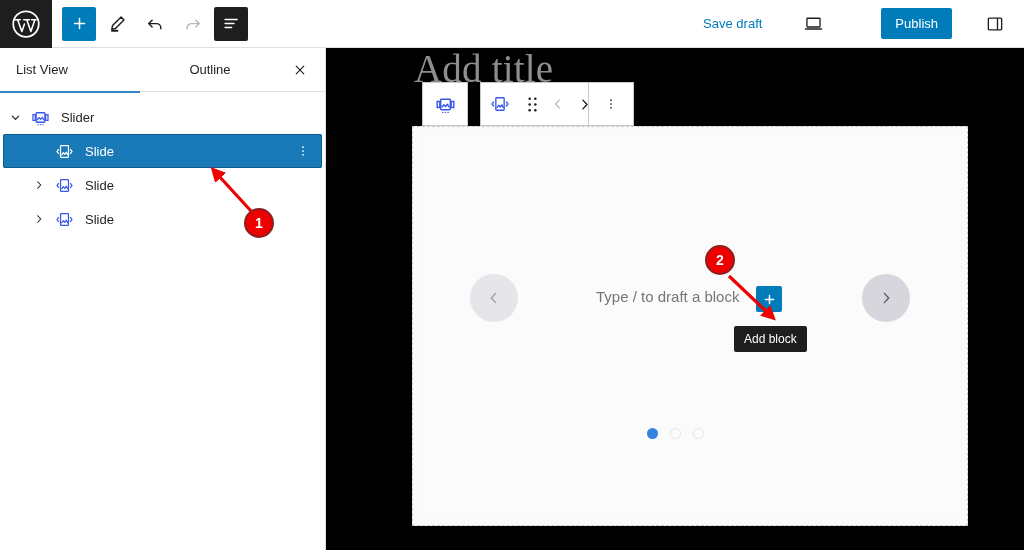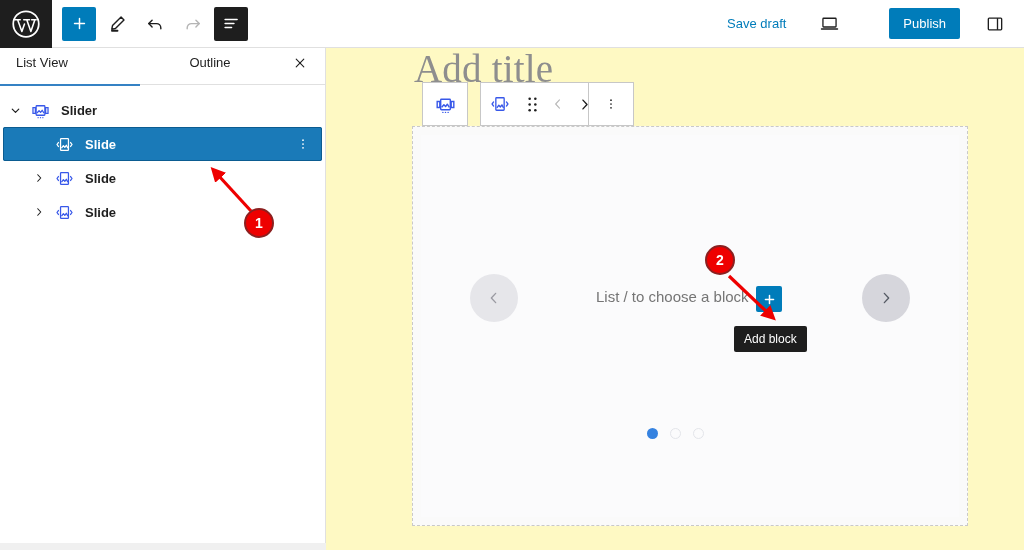--- a/index.html
+++ b/index.html
@@ -24,33 +24,33 @@
   }
   .hdr-left { display: flex; align-items: center; gap: 4px; padding-left: 10px; }
   .tbtn {
     width: 34px; height: 34px; border-radius: 2px; background: transparent;
     border: none; display: flex; align-items: center; justify-content: center;
     cursor: pointer; color: #1e1e1e; flex: none;
   }
   .tbtn.primary { background: #007cba; color: #fff; border-radius: 2px; }
   .tbtn.dark { background: #1e1e1e; color: #fff; border-radius: 2px; }
   .hdr-spacer { flex: 1 1 auto; }
-  .hdr-right { display: flex; align-items: center; gap: 18px; padding-right: 12px; }
+  .hdr-right { display: flex; align-items: center; gap: 26px; padding-right: 12px; }
   .save-draft {
     color: #007cba; font-size: 13px; background: none; border: none;
     cursor: pointer; padding: 6px 8px; white-space: nowrap;
   }
   .publish-btn {
     background: #007cba; color: #fff; border: none; border-radius: 2px;
     font-size: 13px; padding: 8px 14px; cursor: pointer; white-space: nowrap; margin-left: 25px;
   }
 
   
   .sidebar {
-    position: absolute; top: 41px; left: 0; width: 326px; height: 502px;
+    position: absolute; top: 48px; left: 0; width: 326px; height: 502px;
     background: #ffffff; border-right: 1px solid #e0e0e0; z-index: 20;
   }
   .tabs {
     position: relative; display: flex; align-items: center;
     height: 44px; border-bottom: 1px solid #e0e0e0;
   }
   .tab {
     font-size: 13px; color: #1e1e1e; background: none; border: none;
     cursor: pointer; height: 44px; display: flex; align-items: center;
     padding: 0 16px; position: relative;
@@ -61,21 +61,21 @@
     height: 2px; background: #3582c4;
   }
   .tab-listview { width: 140px; justify-content: flex-start; }
   .tab-outline { width: 140px; justify-content: center; }
   .tab-close {
     position: absolute; right: 14px; top: 11px; width: 22px; height: 22px;
     background: none; border: none; cursor: pointer; color: #1e1e1e;
     display: flex; align-items: center; justify-content: center;
   }
 
-  .lv-list { padding: 8px 3px 0 3px; font-weight: bold; }
+  .lv-list { padding: 8px 3px 0 3px; }
   .lv-row {
     display: flex; align-items: center; height: 34px; border-radius: 2px;
     font-size: 13px; color: #1e1e1e; cursor: pointer; position: relative;
     padding-right: 8px;
   }
   .lv-row.selected {
     background: #1a7ab8; color: #ffffff;
     outline: 1.5px solid #0b5c91; outline-offset: -1px;
   }
   .lv-chevron {
@@ -88,21 +88,21 @@
   .lv-label { margin-left: 8px; }
   .lv-more {
     margin-left: auto; width: 22px; height: 24px; display: flex;
     align-items: center; justify-content: center; color: #ffffff;
     background: none; border: none; cursor: pointer;
   }
 
   
   .canvas {
     position: absolute; top: 48px; left: 326px; width: 698px; height: 502px;
-    background: #fef9c3; overflow: hidden;
+    background: #000000; overflow: hidden;
   }
   .post-title {
     position: absolute; left: 88px; top: -2px;
     font-family: "Liberation Serif", serif; font-size: 39px;
     color: #8e8e8e; letter-spacing: 0.2px; white-space: nowrap;
   }
 
   
   .tbar {
     position: absolute; background: #ffffff; border: 1px solid #c7c7c7;
@@ -392,21 +392,21 @@
       <svg width="16" height="16" viewBox="0 0 24 24" fill="none" stroke="currentColor" stroke-width="2" stroke-linecap="round" stroke-linejoin="round">
         <path d="M14.5 5l-6.5 7 6.5 7"></path>
       </svg>
     </button>
     <button class="nav-arrow nav-next">
       <svg width="16" height="16" viewBox="0 0 24 24" fill="none" stroke="currentColor" stroke-width="2" stroke-linecap="round" stroke-linejoin="round">
         <path d="M9.5 5l6.5 7-6.5 7"></path>
       </svg>
     </button>
 
-    <div class="placeholder-text">List / to choose a block</div>
+    <div class="placeholder-text">Type / to draft a block</div>
 
     <button class="add-block-btn">
       <svg width="15" height="15" viewBox="0 0 24 24" stroke="currentColor" stroke-width="2.4" stroke-linecap="round">
         <path d="M12 5.5v13M5.5 12h13"></path>
       </svg>
     </button>
 
     <div class="tooltip">Add block</div>
 
     <div class="dots">

